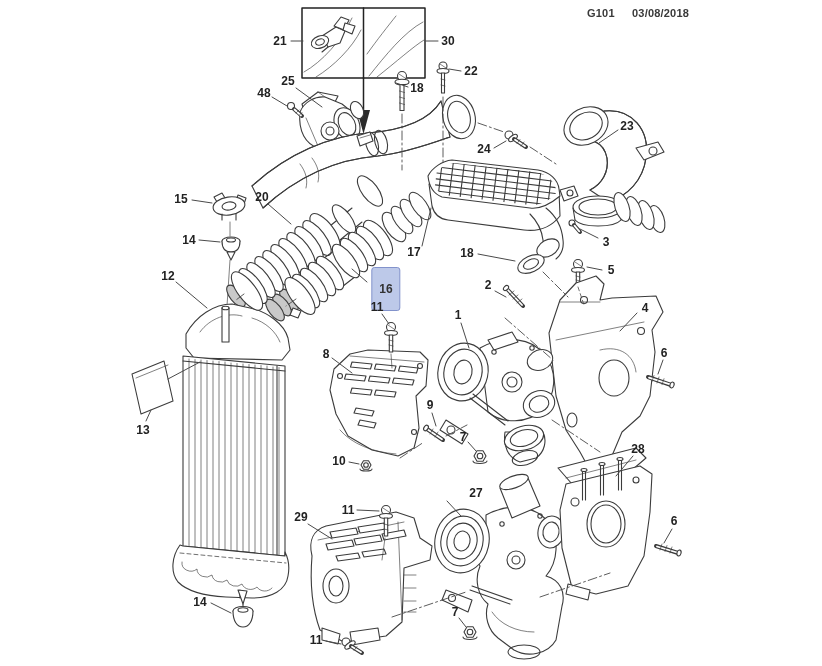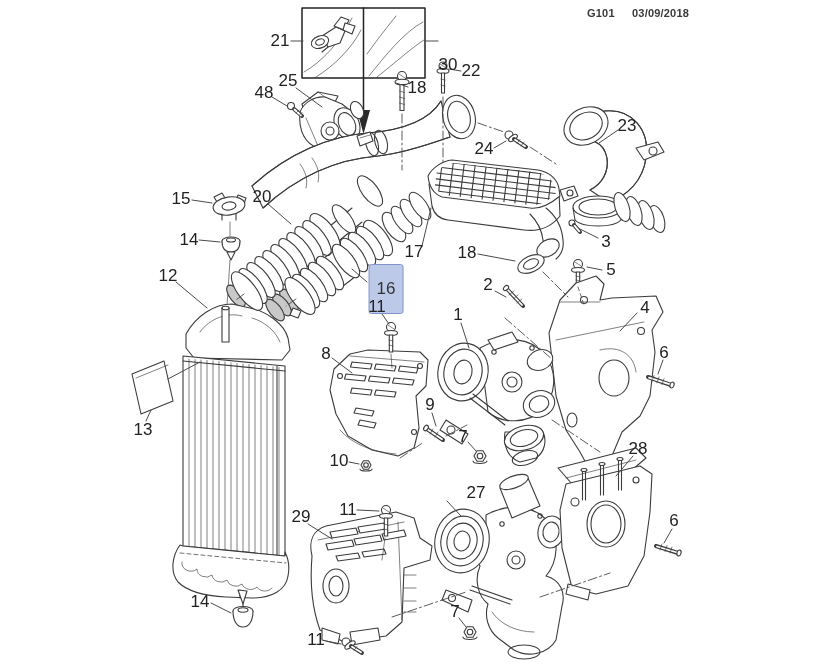--- a/index.html
+++ b/index.html
@@ -16,32 +16,32 @@
   #drawing .g{fill:#c9c9c9;}
   #drawing .dk{fill:#2a2a2a;stroke:none;}
   #drawing .thin{stroke-width:.65;}
   #drawing .bold{stroke-width:1.5;stroke:#222;}
   #drawing .rod{stroke-width:4;}
   #drawing .core{stroke:#fff;stroke-width:1.8;}
   #drawing .axis{stroke:#4a4a4a;stroke-width:.9;stroke-dasharray:9 3 2 3;}
   #drawing .dash{stroke:#4a4a4a;stroke-width:.8;stroke-dasharray:4 3;}
   #drawing .leader{stroke:#4a4a4a;stroke-width:1;}
   #callout-layer{position:absolute;left:0;top:0;width:822px;height:666px;pointer-events:none;}
-  .callout{position:absolute;transform:translate(-50%,-50%);font-size:17px;font-weight:normal;
+  .callout{position:absolute;transform:translate(-50%,-50%);font-size:12px;font-weight:bold;
            color:#222;white-space:nowrap;pointer-events:auto;cursor:pointer;}
   .callout.hl{background:var(--hl-fill,#bdc9e9);border:1.5px solid var(--hl-border,#8292cb);
               border-radius:3px;padding:14px 7px;color:#333;}
 </style>
 </head>
 <body>
 
 <div class="page">
 
   <span class="hdr code">G101</span>
-  <span class="hdr date">03/09/2018</span>
+  <span class="hdr date">03/08/2018</span>
 
   <svg id="drawing" viewBox="0 0 822 666">
     <defs>
       <clipPath id="resTop">
         <path d="M432,178 C436,170 445,164 454,163 L536,172 C547,174 554,181 556,189 L556,194 C546,203 537,206 530,205 L444,195 C437,192 433,185 432,178 Z"></path>
       </clipPath>
     </defs>
 
     <g>
       <rect class="bold f" x="302" y="8" width="123" height="70"></rect>
@@ -498,21 +498,21 @@
         <line x1="308" y1="524" x2="332" y2="539" class="leader"></line>
         <line x1="672" y1="529" x2="664" y2="543" class="leader"></line>
         <line x1="211" y1="603" x2="231" y2="613" class="leader"></line>
         <line x1="459" y1="618" x2="466" y2="627" class="leader"></line>
         <line x1="326" y1="641" x2="341" y2="644" class="leader"></line>
       </g>
   </svg>
 
   <div id="callout-layer">
       <div class="callout" style="left: 280px; top: 41px;">21</div>
-      <div class="callout" style="left: 448px; top: 41px; margin-top: 24px;">30</div>
+      <div class="callout" style="left: 448px; top: 41px;">30</div>
       <div class="callout" style="left: 288px; top: 81px;">25</div>
       <div class="callout" style="left: 264px; top: 93px;">48</div>
       <div class="callout" style="left: 417px; top: 88px;">18</div>
       <div class="callout" style="left: 471px; top: 71px;">22</div>
       <div class="callout" style="left: 627px; top: 126px;">23</div>
       <div class="callout" style="left: 484px; top: 149px;">24</div>
       <div class="callout" style="left: 181px; top: 199px;">15</div>
       <div class="callout" style="left: 262px; top: 197px;">20</div>
       <div class="callout" style="left: 189px; top: 240px;">14</div>
       <div class="callout" style="left: 414px; top: 252px;">17</div>

